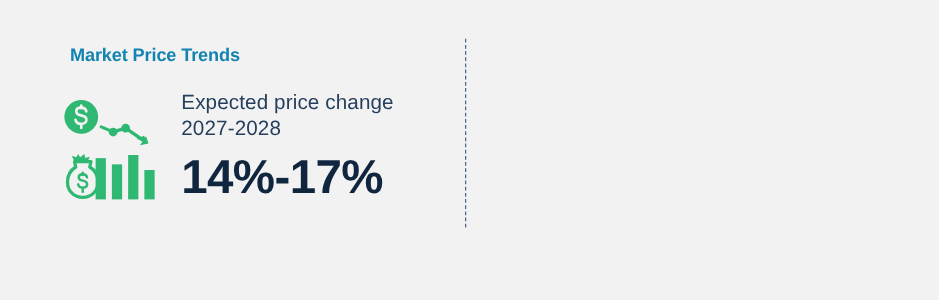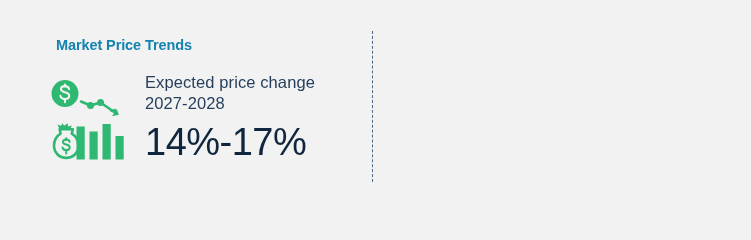--- a/index.html
+++ b/index.html
@@ -79,21 +79,21 @@
     font-family: "Liberation Sans", sans-serif;
     font-size: 16.5px;
     line-height: 21px;
     color: #253f5c;
     letter-spacing: 0.1px;
     white-space: pre-line;
   }
   .big-figure {
     margin-top: 7px;
     font-family: "Liberation Sans", sans-serif;
-    font-weight: normal;
+    font-weight: bold;
     font-size: 38px;
     line-height: 42px;
     letter-spacing: -0.5px;
     color: #10263f;
     white-space: nowrap;
   }
 </style>
 </head>
 <body>
 

